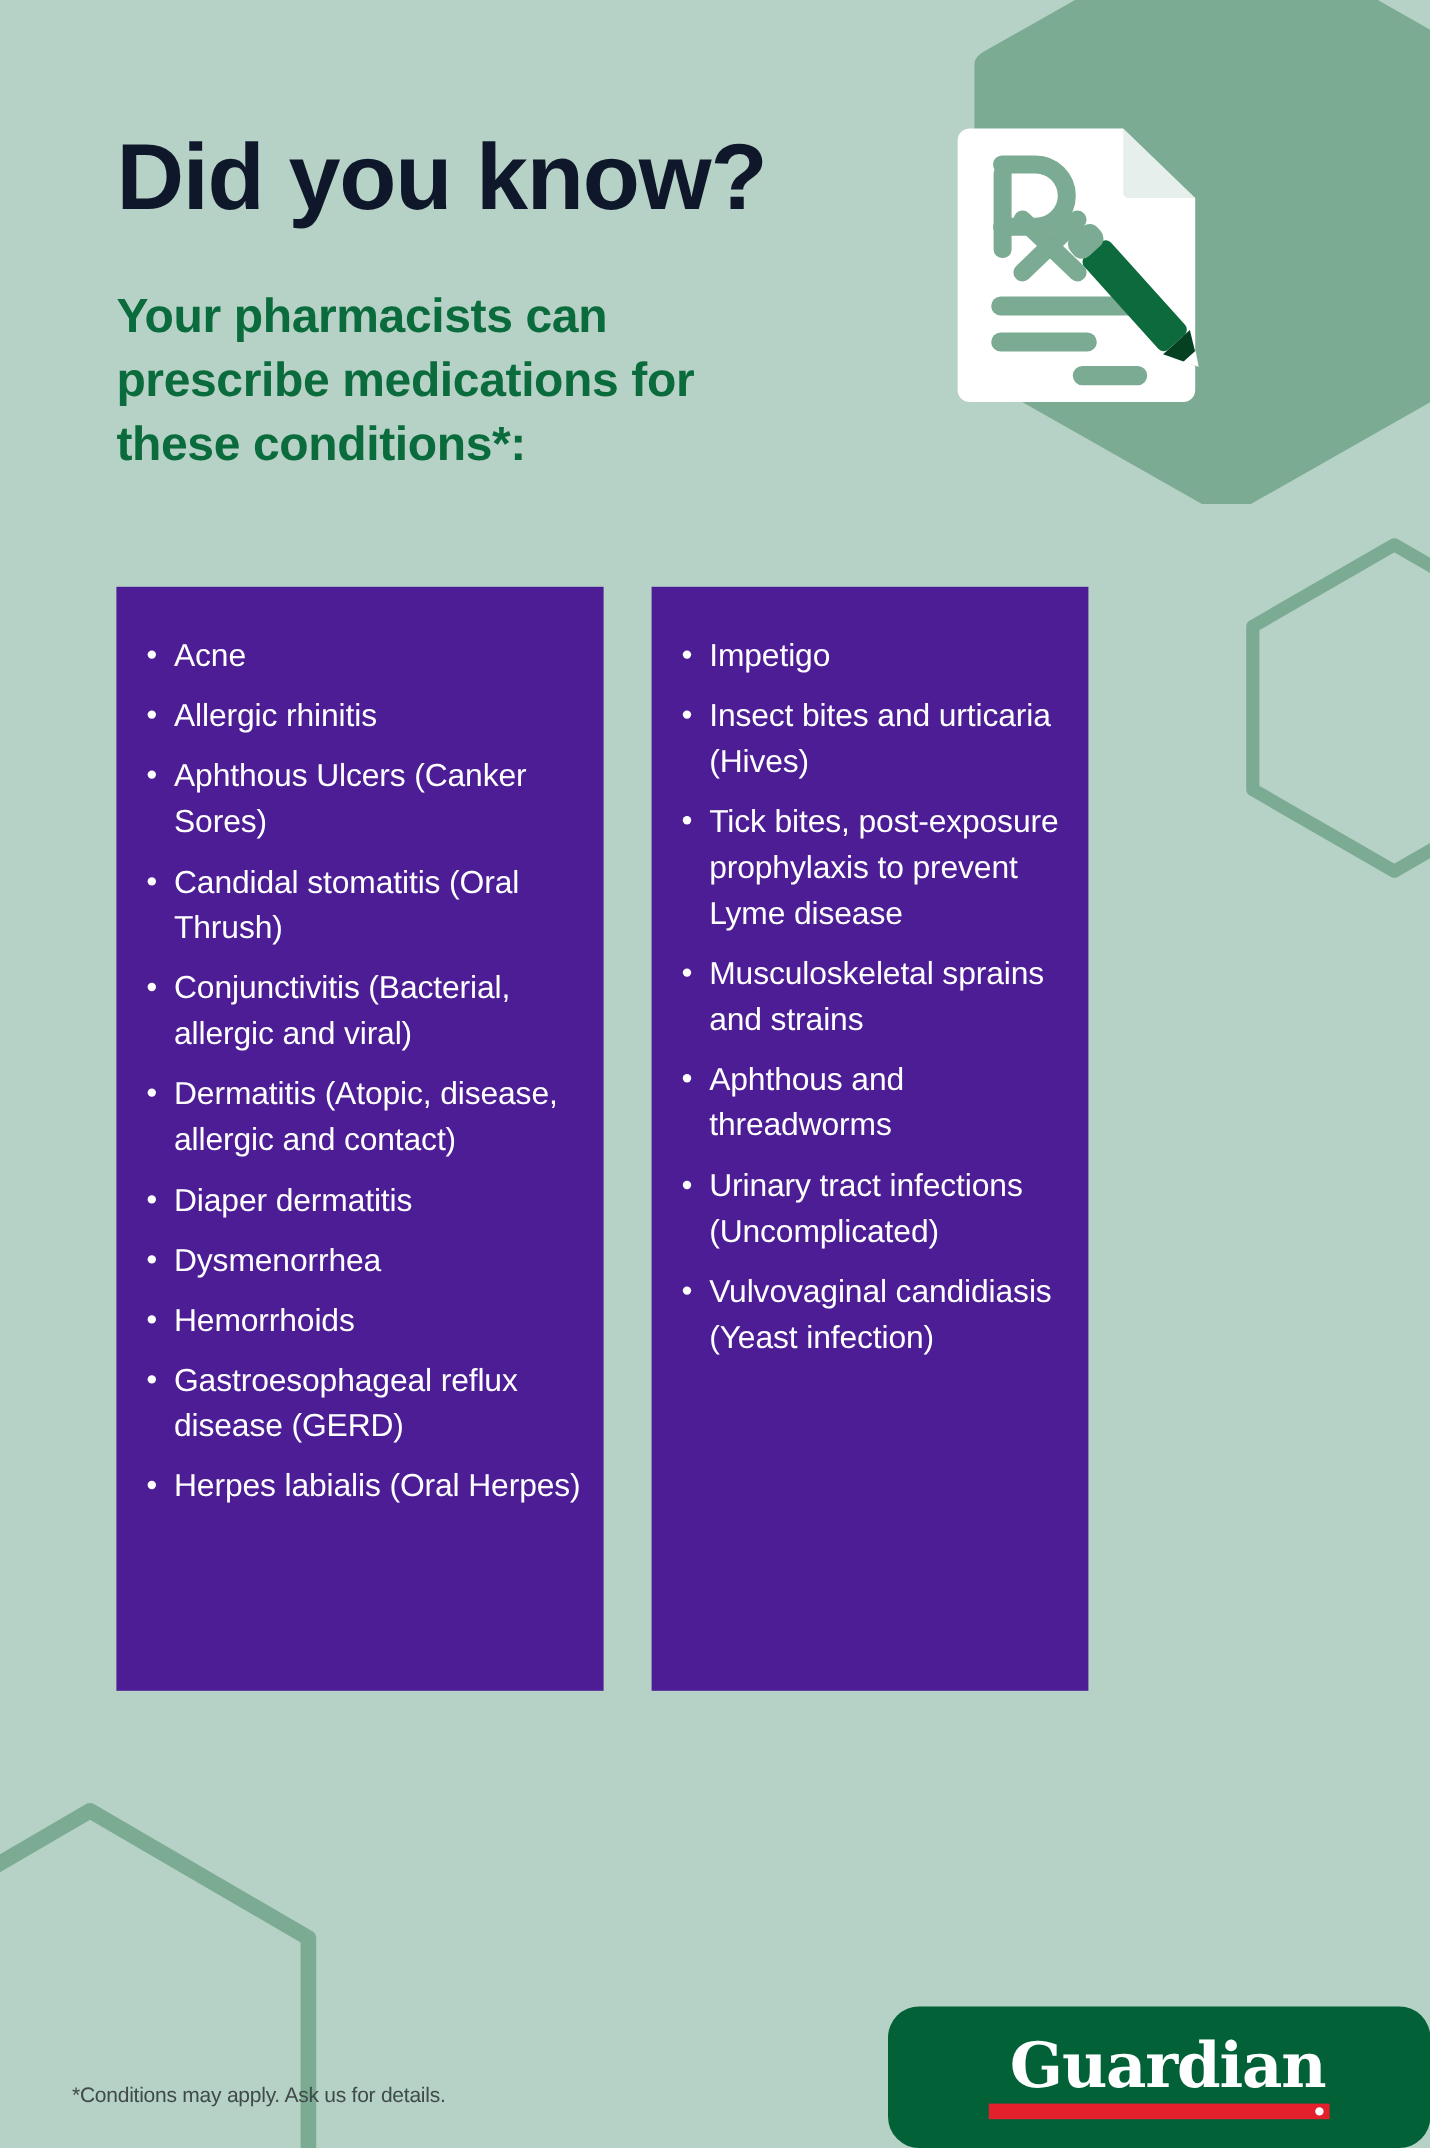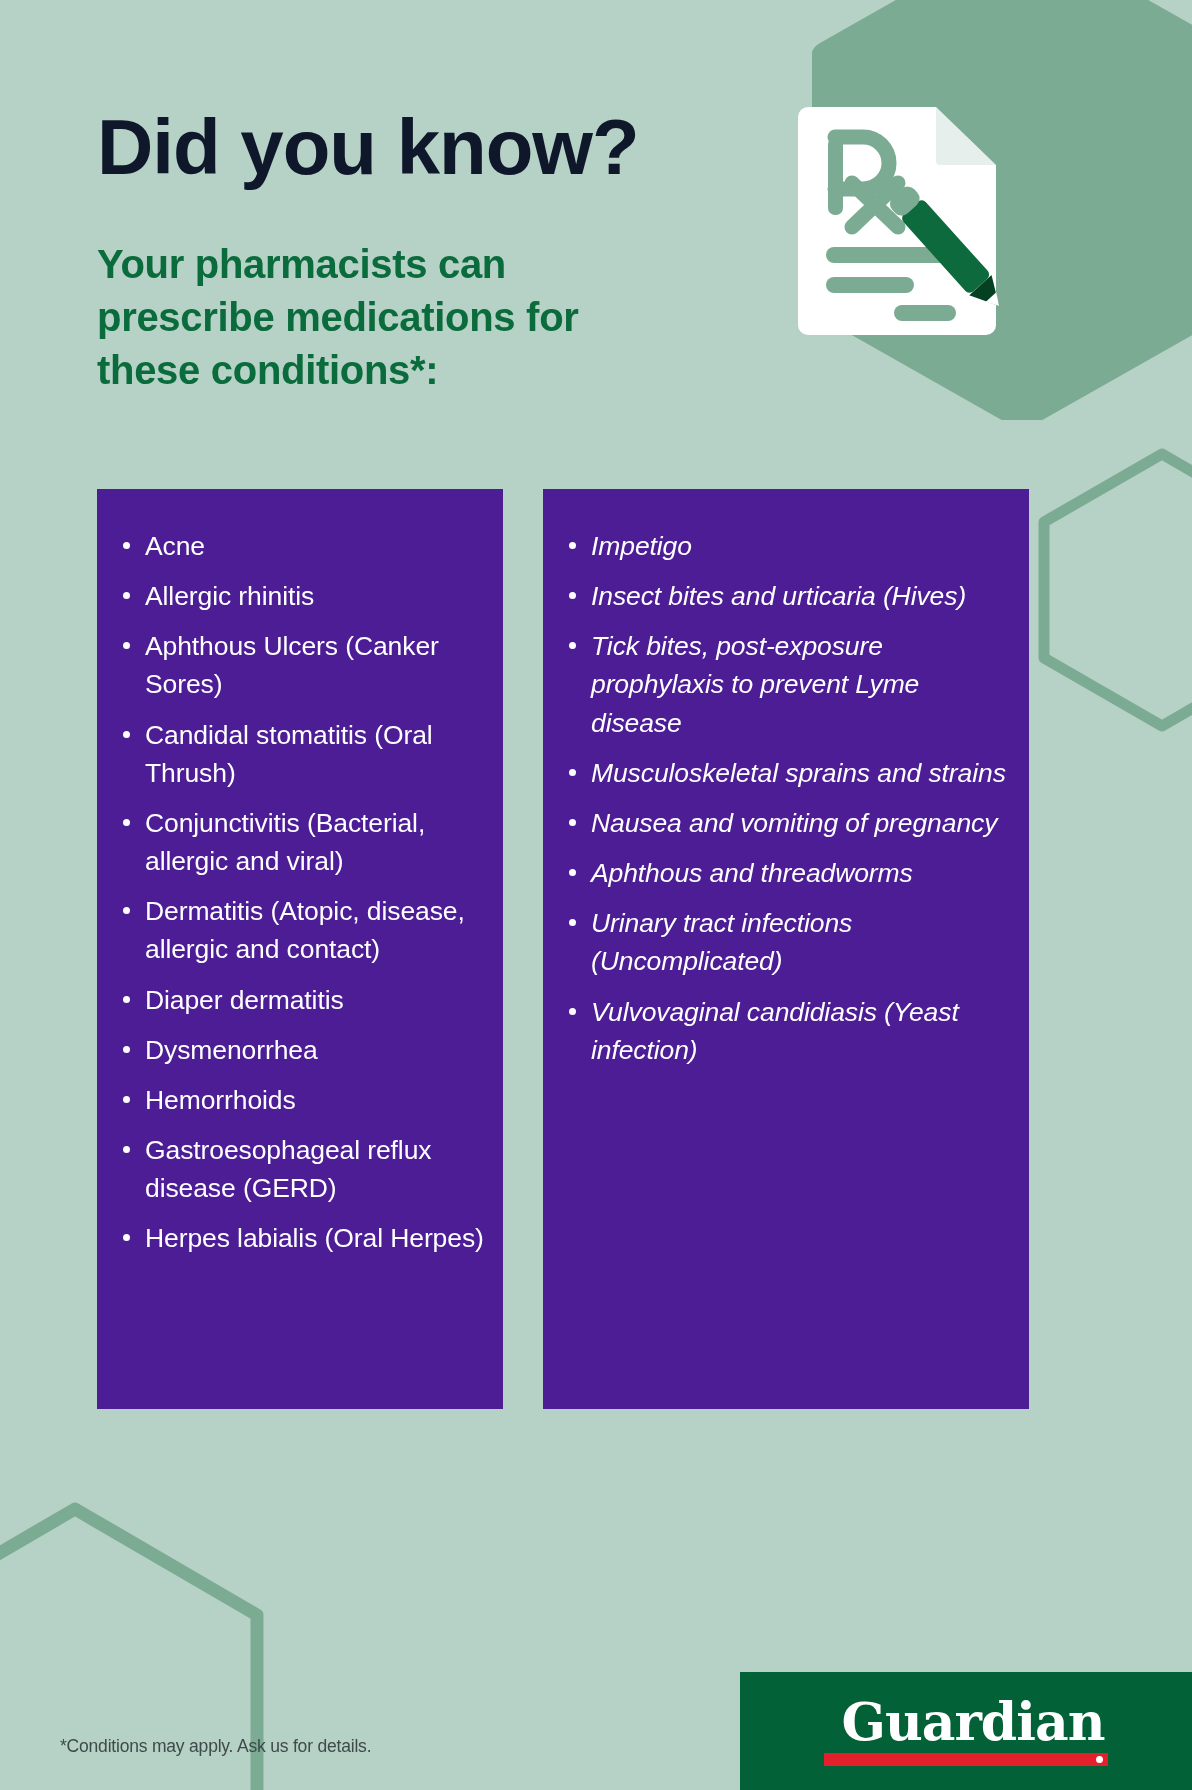--- a/index.html
+++ b/index.html
@@ -55,21 +55,21 @@
 
   
   .panel{
     position:absolute;
     background:#4c1d95;
     top:489px;
     height:920px;
     padding:38px 18px 0 18px;
   }
   #panel-left  { left:97px;  width:406px; }
-  #panel-right { left:543px; width:486px;font-style:italic; }
+  #panel-right { left:543px; width:364px; }
 
   ul.cond-list{ list-style:none; }
   ul.cond-list li{
     position:relative;
     color:#ffffff;
     font-size:26.5px;
     line-height:1.44;
     padding-left:30px;
     margin-bottom:12px;
     letter-spacing:-0.1px;
@@ -95,20 +95,21 @@
   
   #guardian-logo{
     position:absolute;
     right:0; bottom:0;
     width:452px; height:118px;
     background:#026136;
     display:flex;
     flex-direction:column;
     align-items:center;
     justify-content:center;
+    border-radius:26px;
   }
   #guardian-wordmark{
     color:#ffffff;
     font-family:"DejaVu Serif", serif;
     font-weight:bold;
     font-size:52px;
     letter-spacing:-1px;
     line-height:1;
     margin-left:14px;
   }
@@ -187,21 +188,20 @@
       <li>Herpes labialis (Oral Herpes)</li>
     </ul>
 </div>
 
 <div class="panel" id="panel-right">
   <ul class="cond-list" id="list-right">
       <li>Impetigo</li>
       <li>Insect bites and urticaria (Hives)</li>
       <li>Tick bites, post-exposure prophylaxis to prevent Lyme disease</li>
       <li>Musculoskeletal sprains and strains</li>
-      <li>Nausea and vomiting of pregnancy</li>
       <li>Aphthous and threadworms</li>
       <li>Urinary tract infections (Uncomplicated)</li>
       <li>Vulvovaginal candidiasis (Yeast infection)</li>
     </ul>
 </div>
 
 <div id="footnote">*Conditions may apply. Ask us for details.</div>
 
 <div id="guardian-logo">
   <div id="guardian-wordmark">Guardian</div>

